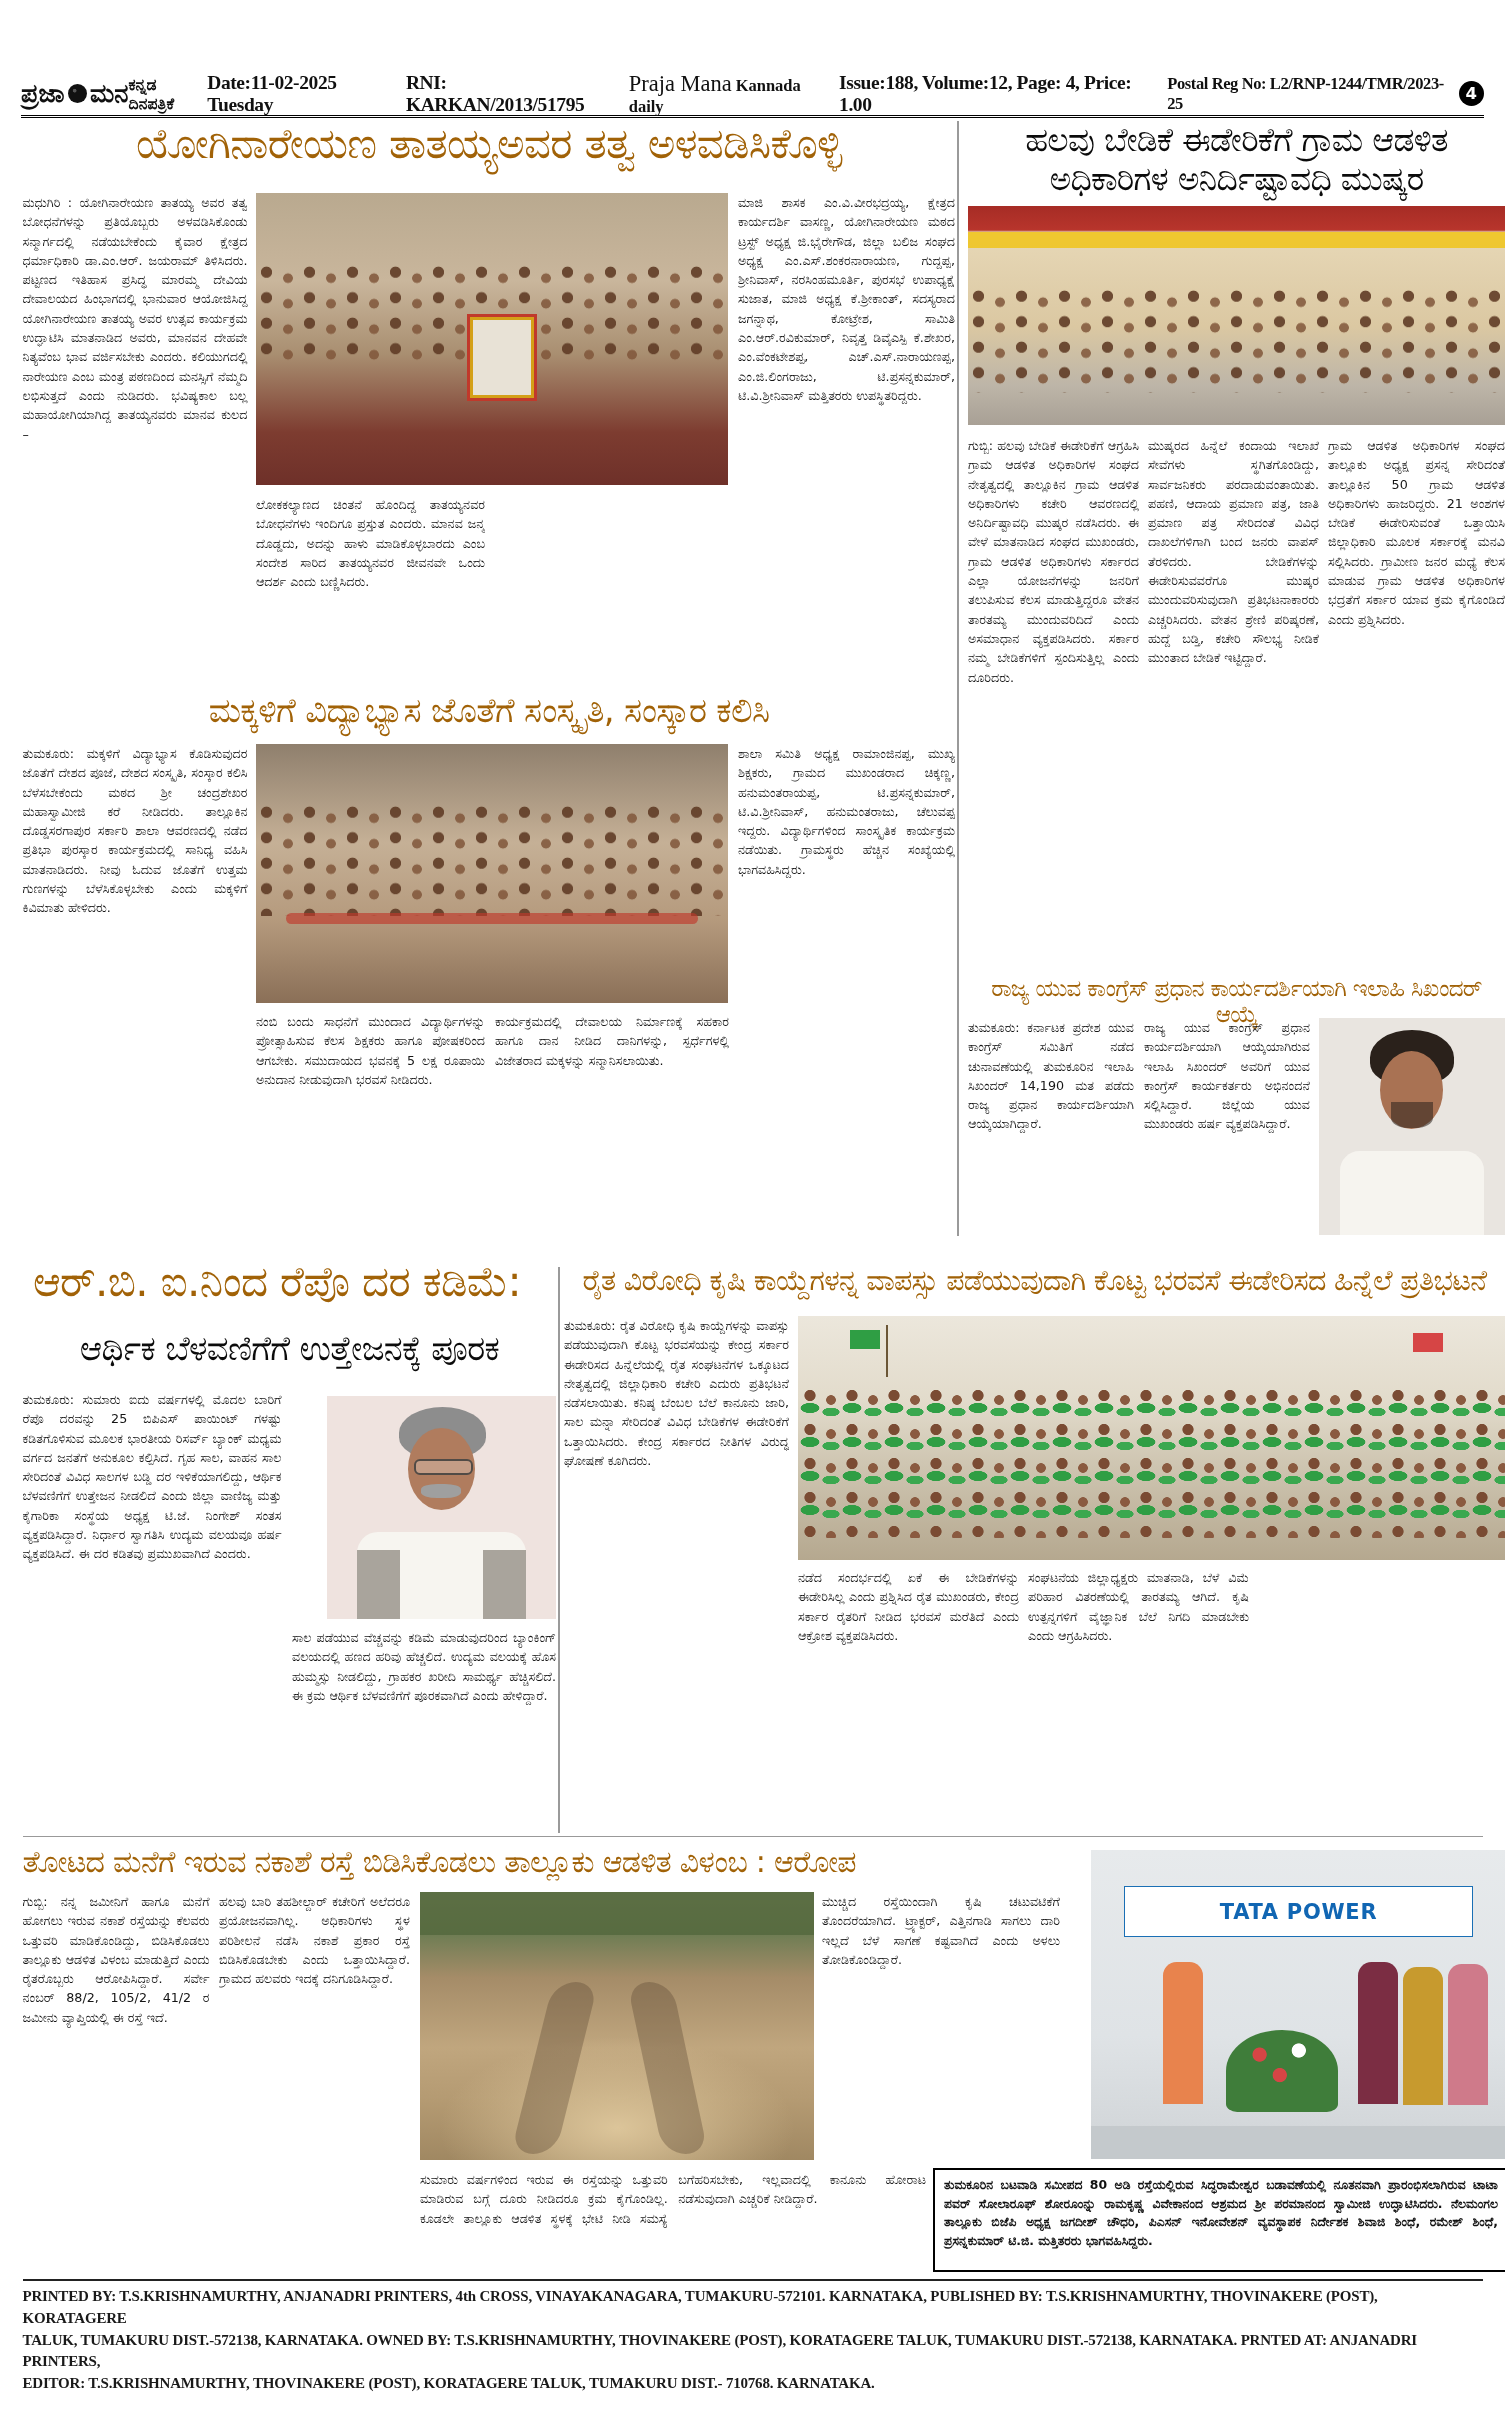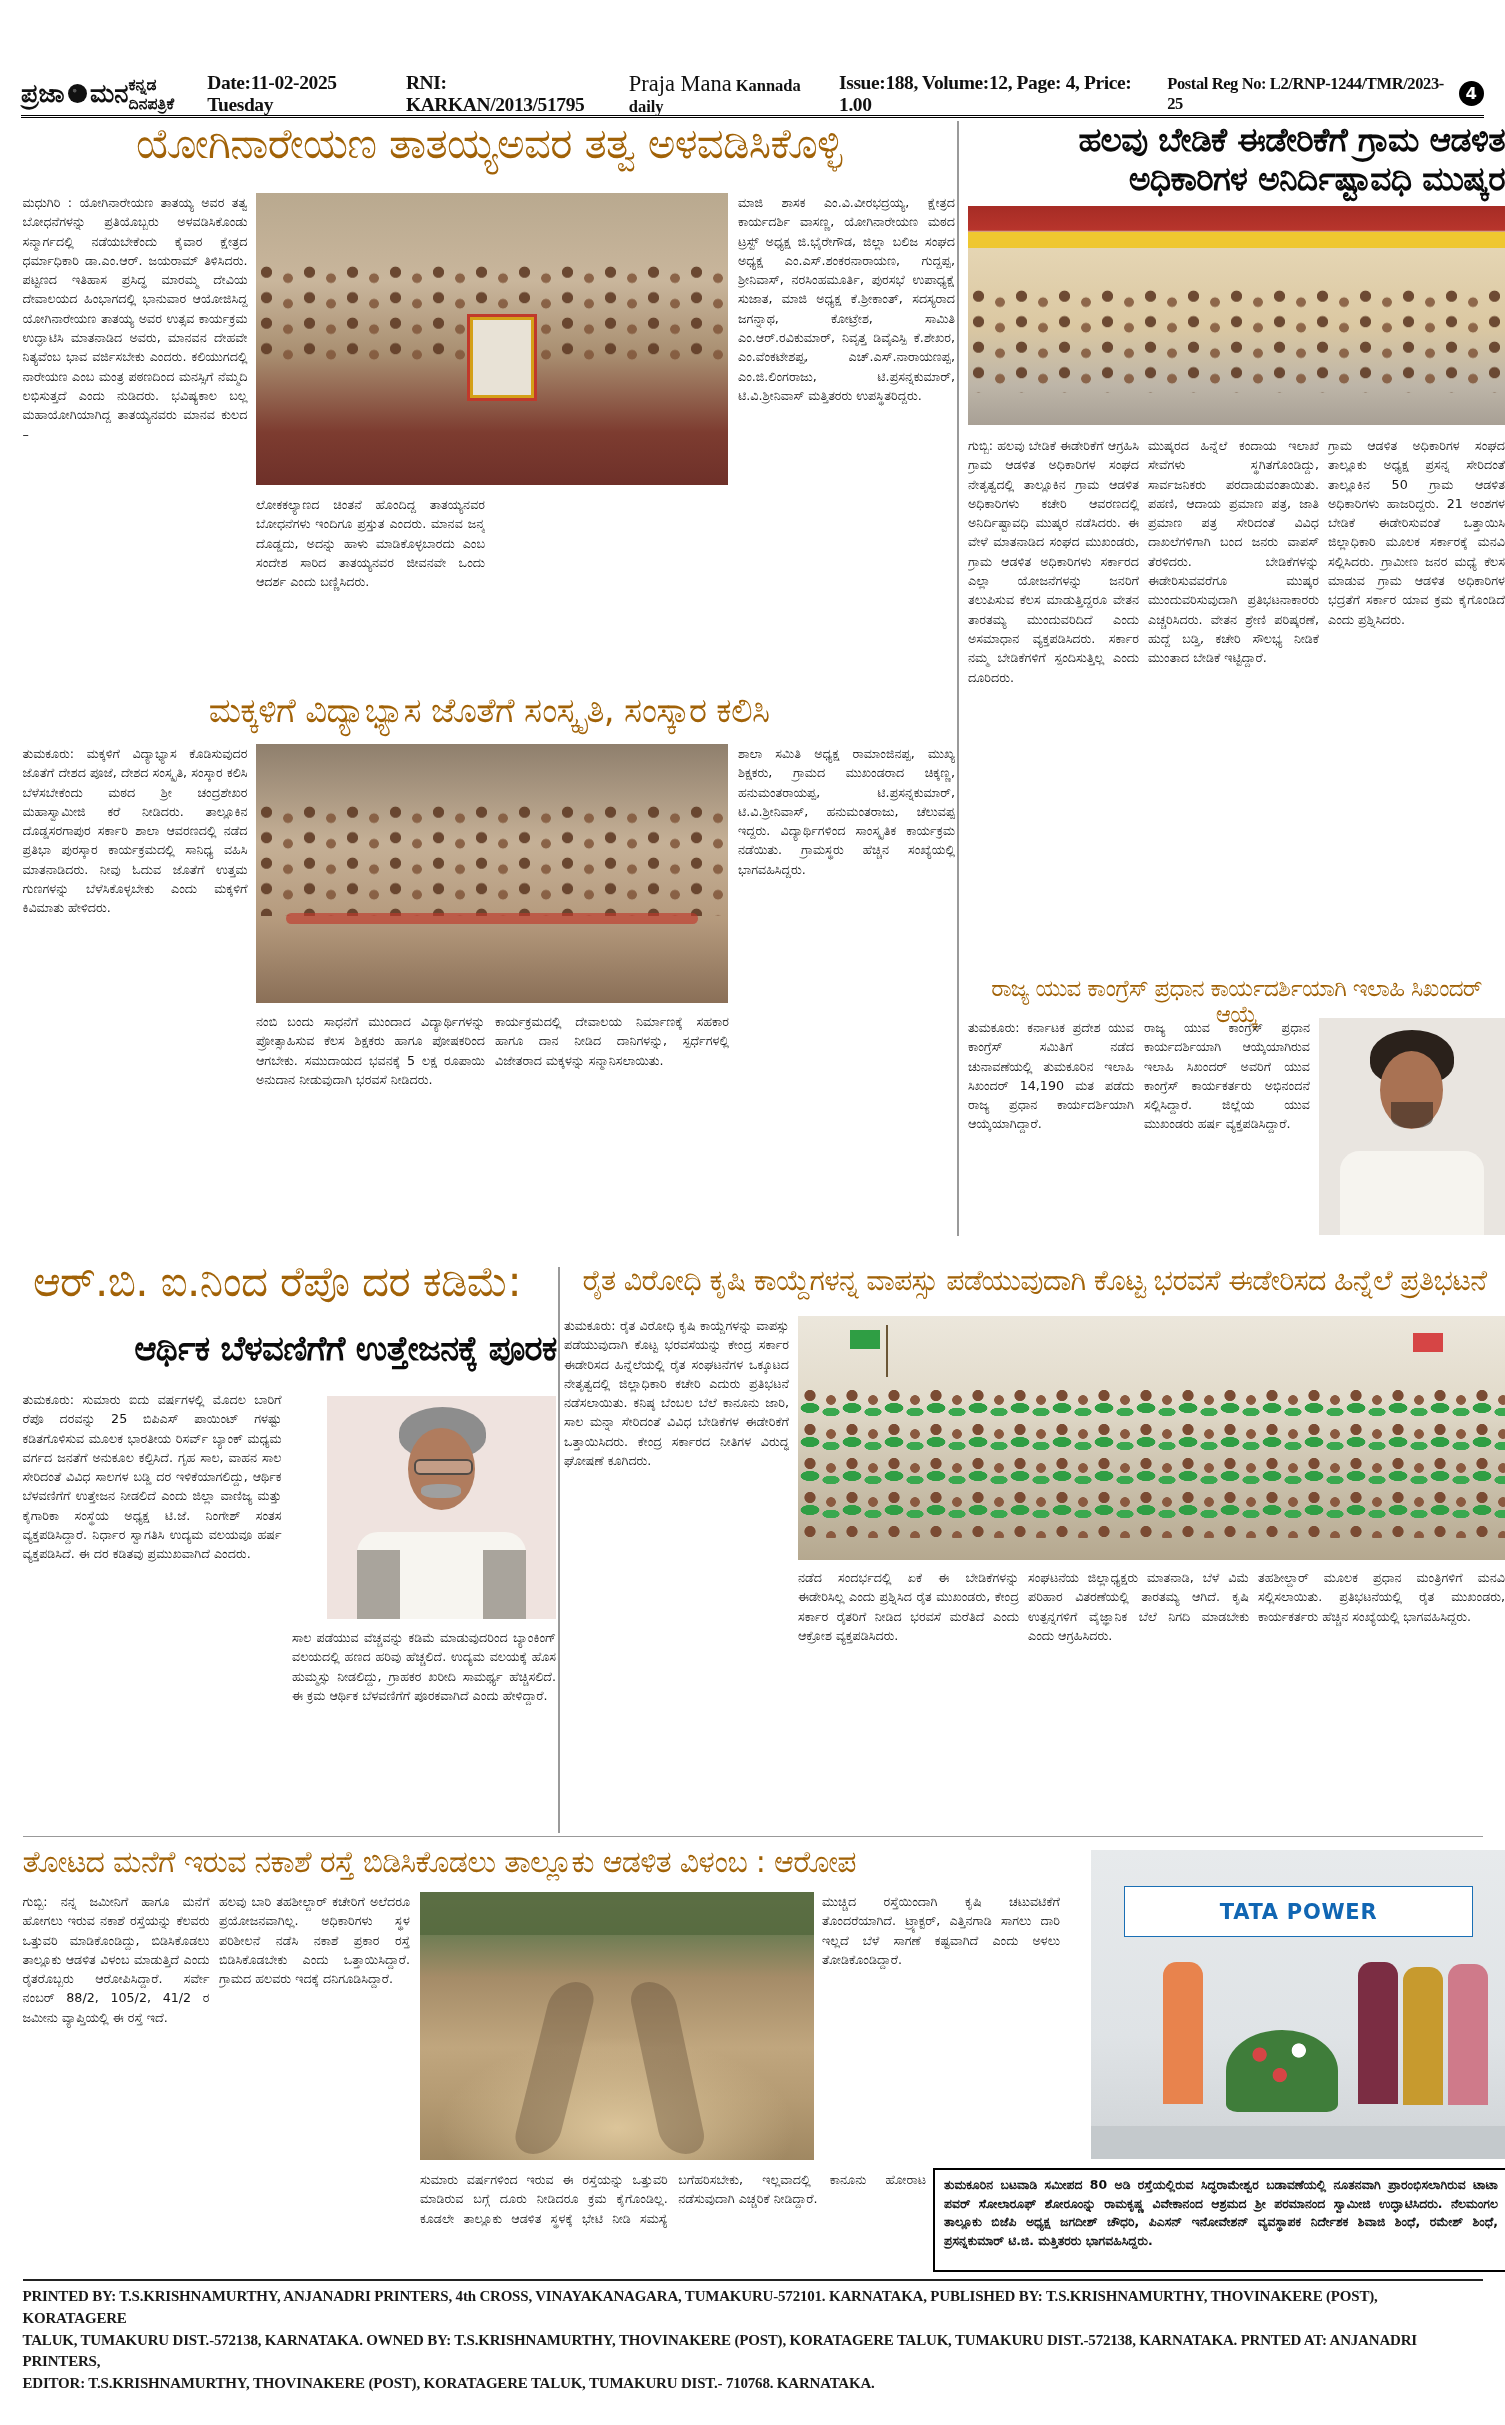--- a/index.html
+++ b/index.html
@@ -13,21 +13,21 @@
   .globe{width:19.5px;height:19.5px;border-radius:50%;background:
          radial-gradient(circle at 35% 35%, #555 1.5px, #111 2.2px);display:inline-block;}
   .mh-tag{font-size:15.7px;font-weight:700;}
   .mh-serif{font-family:"Liberation Serif",serif;font-weight:700;font-size:19.5px;letter-spacing:-0.4px;}
   .mh-name{font-family:"Liberation Serif",serif;font-weight:400;font-size:22.5px;}
   .mh-sub{font-family:"Liberation Serif",serif;font-weight:700;font-size:16.5px;}
   .pgnum{width:25.5px;height:25.5px;border-radius:50%;background:#000;color:#fff;display:flex;
          align-items:center;justify-content:center;font-size:16.5px;font-weight:700;}
   
   .h-red{color:#a16207;font-weight:400;text-align:center;line-height:1.12;letter-spacing:-0.7px;}
-  .h-black{color:#0b0b0b;font-weight:700;text-align:right;line-height:1.18;letter-spacing:-0.7px;}
+  .h-black{color:#0b0b0b;font-weight:400;text-align:center;line-height:1.18;letter-spacing:-0.7px;}
   
   .col{font-size:12.7px;line-height:1.52;text-align:justify;overflow:hidden;color:#151515;
        word-break:break-word;}
   .two-col{column-count:2;column-gap:10.5px;}
   
   .vrule{width:1.5px;background:#9a9a9a;}
   .hrule{height:1.5px;background:#222;}
   
   .photo{overflow:hidden;background:#cfcac0;}
   .crowd{position:absolute;left:0;right:0;
@@ -137,21 +137,20 @@
   <div class="abs col" style="left:564px;top:1316px;width:225px;height:517px;">ತುಮಕೂರು: ರೈತ ವಿರೋಧಿ ಕೃಷಿ ಕಾಯ್ದೆಗಳನ್ನು ವಾಪಸ್ಸು ಪಡೆಯುವುದಾಗಿ ಕೊಟ್ಟ ಭರವಸೆಯನ್ನು ಕೇಂದ್ರ ಸರ್ಕಾರ ಈಡೇರಿಸದ ಹಿನ್ನೆಲೆಯಲ್ಲಿ ರೈತ ಸಂಘಟನೆಗಳ ಒಕ್ಕೂಟದ ನೇತೃತ್ವದಲ್ಲಿ ಜಿಲ್ಲಾಧಿಕಾರಿ ಕಚೇರಿ ಎದುರು ಪ್ರತಿಭಟನೆ ನಡೆಸಲಾಯಿತು. ಕನಿಷ್ಠ ಬೆಂಬಲ ಬೆಲೆ ಕಾನೂನು ಜಾರಿ, ಸಾಲ ಮನ್ನಾ ಸೇರಿದಂತೆ ವಿವಿಧ ಬೇಡಿಕೆಗಳ ಈಡೇರಿಕೆಗೆ ಒತ್ತಾಯಿಸಿದರು. ಕೇಂದ್ರ ಸರ್ಕಾರದ ನೀತಿಗಳ ವಿರುದ್ಧ ಘೋಷಣೆ ಕೂಗಿದರು.</div>
   <div class="abs photo" style="left:798px;top:1316px;width:708px;height:244px;
        background:linear-gradient(180deg,#ece7dc 0%,#e2dbcb 35%,#cfc6b2 60%,#b5a88f 100%);">
     <div class="abs" style="left:52px;top:13.5px;width:30px;height:19.5px;background:#2f9e44;"></div>
     <div class="abs" style="left:88px;top:9px;width:2.2px;height:52px;background:#6b5636;"></div>
     <div class="abs" style="left:615px;top:16.5px;width:30px;height:19.5px;background:#d64545;"></div>
     <div class="scarves" style="top:72px;height:150px;"></div>
   </div>
   <div class="abs col" style="left:798px;top:1568px;width:221px;height:265px;">ನಡೆದ ಸಂದರ್ಭದಲ್ಲಿ ಏಕೆ ಈ ಬೇಡಿಕೆಗಳನ್ನು ಈಡೇರಿಸಿಲ್ಲ ಎಂದು ಪ್ರಶ್ನಿಸಿದ ರೈತ ಮುಖಂಡರು, ಕೇಂದ್ರ ಸರ್ಕಾರ ರೈತರಿಗೆ ನೀಡಿದ ಭರವಸೆ ಮರೆತಿದೆ ಎಂದು ಆಕ್ರೋಶ ವ್ಯಕ್ತಪಡಿಸಿದರು.</div>
   <div class="abs col" style="left:1028px;top:1568px;width:221px;height:265px;">ಸಂಘಟನೆಯ ಜಿಲ್ಲಾಧ್ಯಕ್ಷರು ಮಾತನಾಡಿ, ಬೆಳೆ ವಿಮೆ ಪರಿಹಾರ ವಿತರಣೆಯಲ್ಲಿ ತಾರತಮ್ಯ ಆಗಿದೆ. ಕೃಷಿ ಉತ್ಪನ್ನಗಳಿಗೆ ವೈಜ್ಞಾನಿಕ ಬೆಲೆ ನಿಗದಿ ಮಾಡಬೇಕು ಎಂದು ಆಗ್ರಹಿಸಿದರು.</div>
-  <div class="abs col" style="left:1258px;top:1568px;width:247px;height:265px;">ತಹಶೀಲ್ದಾರ್ ಮೂಲಕ ಪ್ರಧಾನ ಮಂತ್ರಿಗಳಿಗೆ ಮನವಿ ಸಲ್ಲಿಸಲಾಯಿತು. ಪ್ರತಿಭಟನೆಯಲ್ಲಿ ರೈತ ಮುಖಂಡರು, ಕಾರ್ಯಕರ್ತರು ಹೆಚ್ಚಿನ ಸಂಖ್ಯೆಯಲ್ಲಿ ಭಾಗವಹಿಸಿದ್ದರು.</div>
 
   <div class="abs h-red" style="left:22.5px;top:1845px;width:1064px;font-size:30px;text-align:left;">ತೋಟದ ಮನೆಗೆ ಇರುವ ನಕಾಶೆ ರಸ್ತೆ ಬಿಡಿಸಿಕೊಡಲು ತಾಲ್ಲೂಕು ಆಡಳಿತ ವಿಳಂಬ : ಆರೋಪ</div>
   <div class="abs col" style="left:22.5px;top:1892px;width:187px;height:379px;">ಗುಬ್ಬಿ: ನನ್ನ ಜಮೀನಿಗೆ ಹಾಗೂ ಮನೆಗೆ ಹೋಗಲು ಇರುವ ನಕಾಶೆ ರಸ್ತೆಯನ್ನು ಕೆಲವರು ಒತ್ತುವರಿ ಮಾಡಿಕೊಂಡಿದ್ದು, ಬಿಡಿಸಿಕೊಡಲು ತಾಲ್ಲೂಕು ಆಡಳಿತ ವಿಳಂಬ ಮಾಡುತ್ತಿದೆ ಎಂದು ರೈತರೊಬ್ಬರು ಆರೋಪಿಸಿದ್ದಾರೆ. ಸರ್ವೇ ನಂಬರ್ 88/2, 105/2, 41/2 ರ ಜಮೀನು ವ್ಯಾಪ್ತಿಯಲ್ಲಿ ಈ ರಸ್ತೆ ಇದೆ.</div>
   <div class="abs col" style="left:219px;top:1892px;width:191px;height:379px;">ಹಲವು ಬಾರಿ ತಹಶೀಲ್ದಾರ್ ಕಚೇರಿಗೆ ಅಲೆದರೂ ಪ್ರಯೋಜನವಾಗಿಲ್ಲ. ಅಧಿಕಾರಿಗಳು ಸ್ಥಳ ಪರಿಶೀಲನೆ ನಡೆಸಿ ನಕಾಶೆ ಪ್ರಕಾರ ರಸ್ತೆ ಬಿಡಿಸಿಕೊಡಬೇಕು ಎಂದು ಒತ್ತಾಯಿಸಿದ್ದಾರೆ. ಗ್ರಾಮದ ಹಲವರು ಇದಕ್ಕೆ ದನಿಗೂಡಿಸಿದ್ದಾರೆ.</div>
   <div class="abs photo" style="left:420px;top:1892px;width:394px;height:268px;
        background:radial-gradient(ellipse 60% 45% at 50% 88%, #dcc59a 0%, rgba(220,197,154,0) 75%),
                   linear-gradient(180deg,#77855c 0%,#6f7d54 16%,#a58c68 32%,#c0a67e 58%,#b49a72 78%,#a08862 100%);">
     <div class="abs" style="left:112px;top:90px;width:45px;height:172px;background:rgba(90,70,48,.35);transform:skewX(-14deg);border-radius:22.5px;"></div>
     <div class="abs" style="left:225px;top:90px;width:45px;height:172px;background:rgba(90,70,48,.35);transform:skewX(12deg);border-radius:22.5px;"></div>
     <div class="abs" style="left:0;top:0;width:100%;height:43px;background:rgba(70,92,50,.55);"></div>

